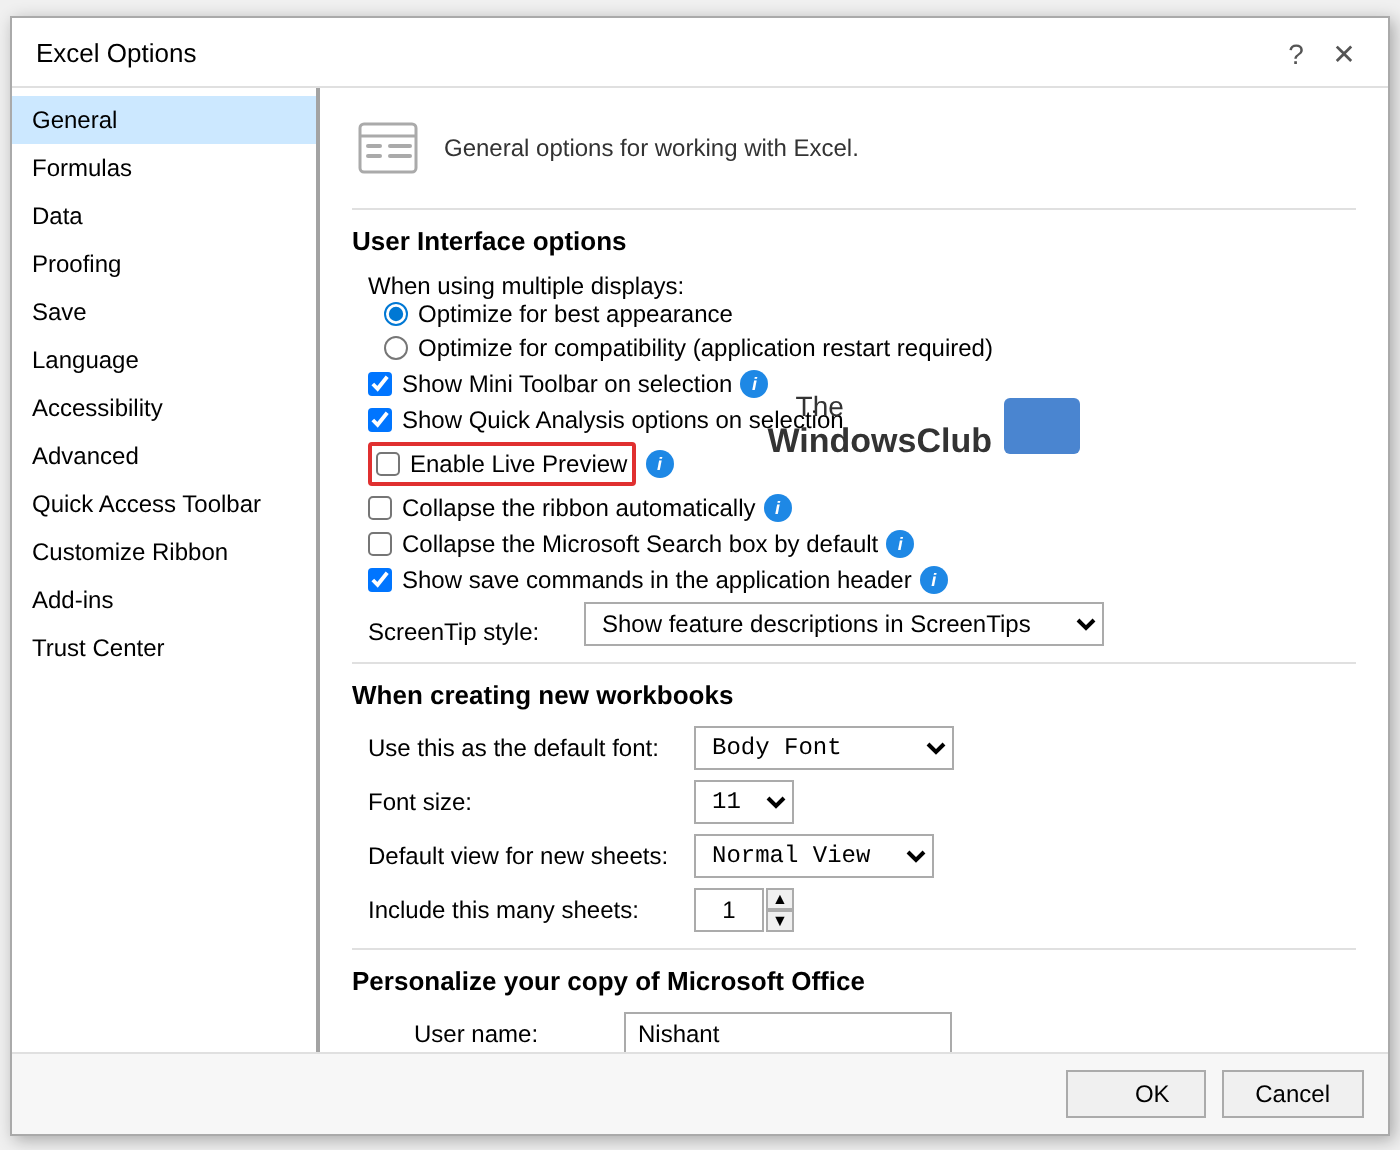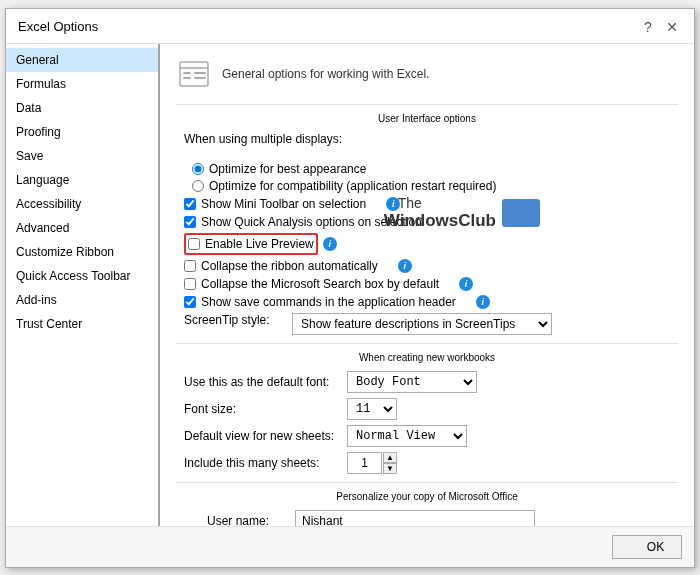--- a/index.html
+++ b/index.html
@@ -96,26 +96,25 @@
       display: flex;
       align-items: center;
       justify-content: center;
       flex-shrink: 0;
     }
     .page-header-title {
       font-size: 12px;
       color: #333;
     }
     .section-title {
-      font-weight: normal;
-      font-size: 10px;
+      font-weight: bold;
+      font-size: 13px;
       color: #000;
       margin-bottom: 8px;
       margin-top: 8px;
-      text-align: center;
     }
     .section-divider {
       border-top: 1px solid #e0e0e0;
       margin: 8px 0;
     }
     .radio-group {
       padding-left: 16px;
       margin-bottom: 4px;
     }
     .radio-item {
@@ -145,21 +144,21 @@
       align-items: center;
       gap: 5px;
       margin-bottom: 4px;
       padding-left: 8px;
     }
     .checkbox-row label {
       font-size: 12px;
       color: #000;
       display: flex;
       align-items: center;
-      gap: 20px;
+      gap: 4px;
       cursor: pointer;
     }
     .checkbox-highlighted {
       border: 2px solid #e03030;
       border-radius: 2px;
       padding: 2px 2px;
       display: inline-flex;
       align-items: center;
       gap: 5px;
     }
@@ -173,21 +172,21 @@
       background: #1e88e5;
       color: #fff;
       font-size: 9px;
       font-style: italic;
       font-weight: bold;
       cursor: pointer;
       flex-shrink: 0;
     }
     .select-row {
       display: flex;
-      align-items: flex-start;
+      align-items: flex-end;
       gap: 8px;
       margin-bottom: 6px;
       padding-left: 8px;
     }
     .select-row label {
       font-size: 12px;
       color: #000;
       min-width: 100px;
     }
     select {
@@ -283,21 +282,21 @@
       min-width: 70px;
     }
     .footer-btn.primary {
       background: #f0f0f0;
       padding-left: 33px;
     }
     .when-multi {
       font-size: 12px;
       color: #000;
       padding-left: 8px;
-      margin-bottom: 16px;
+      margin-bottom: 0;
     }
   </style>
 </head>
 <body>
 
 <div class="dialog">
 
   <div class="title-bar">
     <span class="title-bar-left">Excel Options</span>
     <div class="title-bar-right">
@@ -310,22 +309,22 @@
 
     <div class="sidebar">
       <div class="sidebar-item active">General</div>
       <div class="sidebar-item">Formulas</div>
       <div class="sidebar-item">Data</div>
       <div class="sidebar-item">Proofing</div>
       <div class="sidebar-item">Save</div>
       <div class="sidebar-item">Language</div>
       <div class="sidebar-item">Accessibility</div>
       <div class="sidebar-item">Advanced</div>
+      <div class="sidebar-item">Quick Access Toolbar</div>
       <div class="sidebar-item">Customize Ribbon</div>
-      <div class="sidebar-item">Quick Access Toolbar</div>
       <div class="sidebar-item">Add-ins</div>
       <div class="sidebar-item">Trust Center</div>
     </div>
 
     <div class="content-area">
 
       <div class="page-header">
         <div class="page-header-icon">
           <svg width="32" height="32" viewBox="0 0 32 32">
             <rect x="2" y="4" width="28" height="24" rx="2" fill="none" stroke="#aaa" stroke-width="1.5"></rect>
@@ -457,30 +456,31 @@
           </div>
         </div>
       </div>
 
       <div class="section-divider"></div>
 
       <div class="section-title">Personalize your copy of Microsoft Office</div>
 
       <div class="personalize-row">
         <label>User name:</label>
-        <input type="text" value="Nishant" style="width: 240px; border: 1px solid rgb(171, 171, 171); height: 22px; font-size: 12px; padding: 2px 6px;">
+        <input type="text" value="Nishant" style="width: 164px; border: 1px solid rgb(171, 171, 171); height: 22px; font-size: 12px; padding: 2px 6px; margin-left: 17px;">
       </div>
 
     </div>
   </div>
 
   <div style="position:absolute;right:160px;top:195px;display:flex;align-items:center;gap:6px;pointer-events:none;">
     <div style="display:flex;flex-direction:column;">
       <span style="font-size:14px;font-weight:normal;color:#333;margin-left:14px;">The</span>
       <span style="font-size:17px;font-weight:bold;color:#333;">WindowsClub</span>
     </div>
     <div style="width:38px;height:28px;background:#4a85d0;border-radius:3px;"></div>
   </div>
 
   <div class="footer">
     <button class="footer-btn primary">OK</button>
+    <button class="footer-btn">Cancel</button>
   </div>
 </div>
 
 </body></html>

